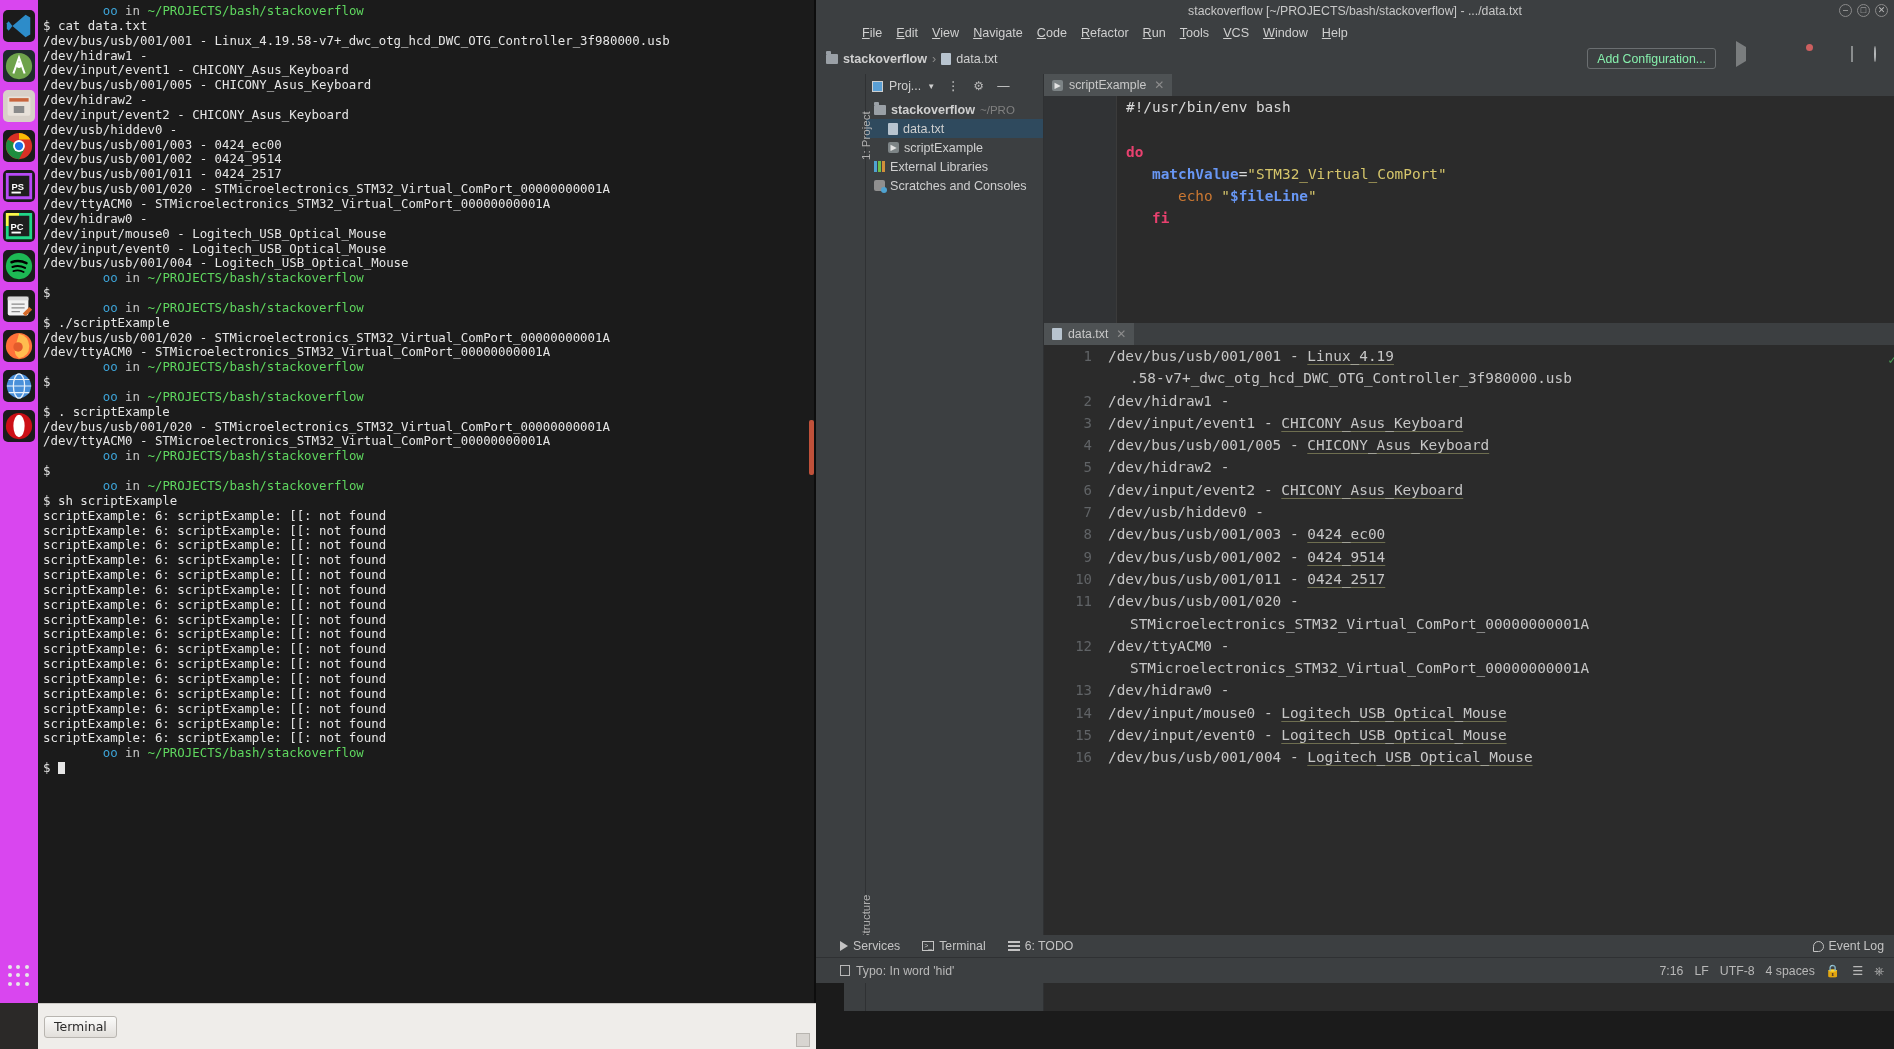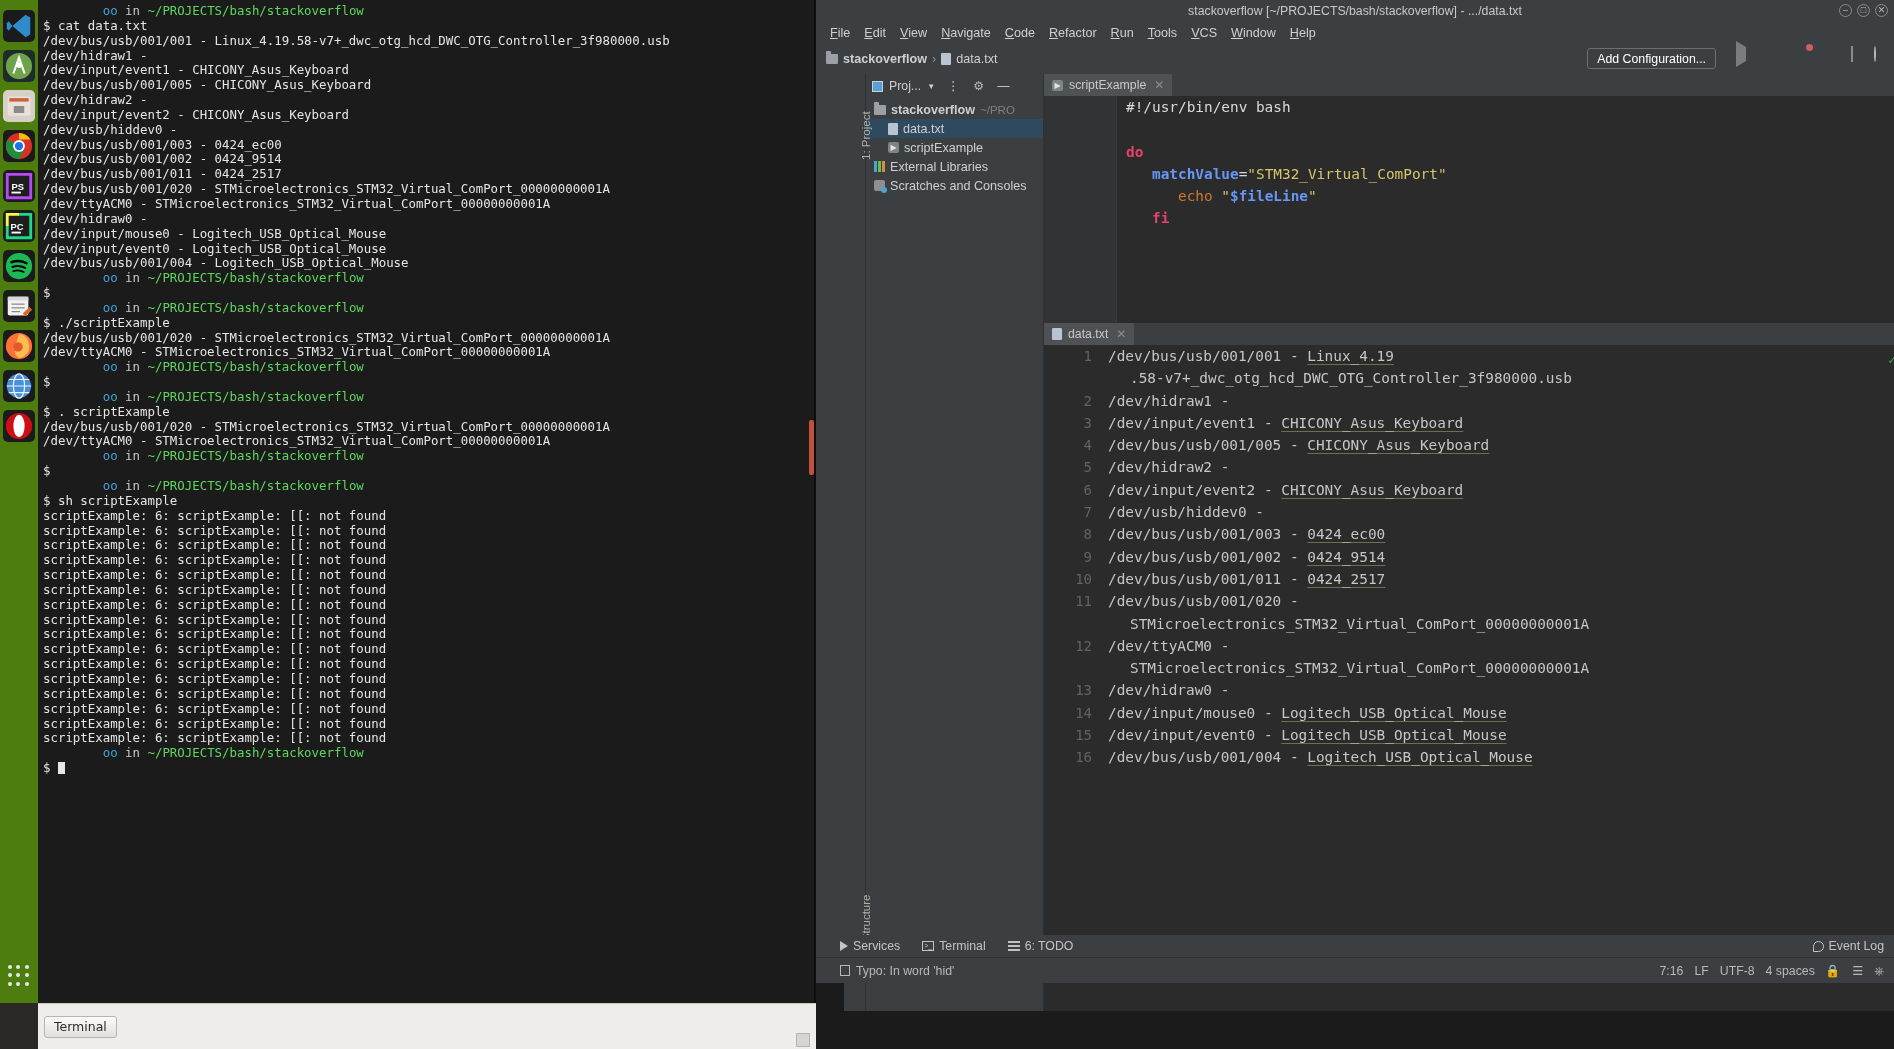--- a/index.html
+++ b/index.html
@@ -3,21 +3,21 @@
 <meta charset="utf-8">
 <style>
   * { box-sizing: border-box; margin:0; padding:0; }
   html,body { width:1894px; height:1049px; overflow:hidden; background:#1b1b1b;
     font-family:"DejaVu Sans", sans-serif; }
 
   #root { position:relative; width:1894px; height:1049px; }
 
   
   .dock { position:absolute; left:0; top:0; width:38px; height:1049px;
-          background:#4d7c0f; display:flex; flex-direction:column;
+          background:#d946ef; display:flex; flex-direction:column;
           align-items:center; padding-top:6px; z-index:30; }
   .dock-ico { width:32px; height:32px; margin:4px 0; border-radius:5px;
               display:flex; align-items:center; justify-content:center;
               font-size:15px; font-weight:bold; color:#fff; position:relative;
               overflow:hidden; }
   .d-vscode { background:#1b1b1b; }
   .d-vscode svg { width:30px; height:30px; }
   .d-android{ background:#1f2b2b; }
   .d-files  { background:#d8d0c8; }
   .d-chrome { background:#1b1b1b; }
@@ -74,38 +74,38 @@
          font-family:"Liberation Sans", sans-serif; font-size:12.5px; }
 
   .ide-title { height:22px; background:#3c3f41; display:flex; align-items:center;
                justify-content:center; position:relative; color:#c8c8c8; font-size:12.3px; }
   .win-btns { position:absolute; right:6px; top:4px; display:flex; gap:5px; }
   .win-btns span { width:13px; height:13px; border-radius:50%;
                    border:1px solid #8a8a8a; display:inline-block;
                    color:#bbb; font-size:9px; text-align:center; line-height:11px; }
 
   .ide-menu { height:22px; display:flex; align-items:center; padding-left:14px;
-              gap:14px; background:#3c3f41; font-size:12.6px; color:#cfcfcf; }
+              gap:14px; background:#3c3f41; font-size:12.6px; color:#cfcfcf;margin-left:32px; }
   .ide-menu span { cursor:default; }
   .ide-menu u { text-decoration:underline; }
 
   .ide-toolbar { height:30px; display:flex; align-items:center; padding-left:10px;
                  background:#3c3f41; position:relative; }
   .crumb { display:flex; align-items:center; gap:5px; font-size:12.6px; }
   .crumb .b { font-weight:bold; color:#cfcfcf; }
   .crumb .sep { color:#8a8a8a; }
   .crumb .f { color:#cfcfcf; }
   .ic-folder { width:12px; height:10px; background:#9aa0a6; border-radius:1px;
                display:inline-block; position:relative; }
   .ic-folder:after{content:"";position:absolute;left:0;top:-3px;width:5px;height:3px;
                background:#9aa0a6;border-radius:1px 1px 0 0;}
   .ic-file { width:10px; height:12px; background:#b8c4cf; border-radius:1px;
              display:inline-block; }
   .addcfg { position:absolute; right:178px; top:4px; height:21px; padding:0 9px;
-            border:1px solid #6b6f71; border-radius:3px; color:#ffffff;
+            border:1px solid #6b6f71; border-radius:3px; color:#86efac;
             font-size:12.3px; display:flex; align-items:center; background:#3c3f41;margin-left:44px; }
   .tb-icons { position:absolute; right:6px; top:3px; display:flex; align-items:center; gap:9px; }
   .tb-icons .i { width:14px; height:14px; display:inline-block; position:relative; }
   .tri-run { width:0;height:0;border-left:10px solid #7a7d7e;
              border-top:6px solid transparent;border-bottom:6px solid transparent; }
   .bug { width:12px;height:11px;background:#7a7d7e;border-radius:40% 40% 45% 45%; }
   .bug-g { width:12px;height:11px;background:#6ab04c;border-radius:40% 40% 45% 45%; position:relative;}
   .bug-g:after{content:"";position:absolute;left:1px;top:-3px;width:7px;height:7px;
                border-radius:50%;background:#cc5f5f;}
   .stop { width:11px;height:11px;background:#7a7d7e; }

